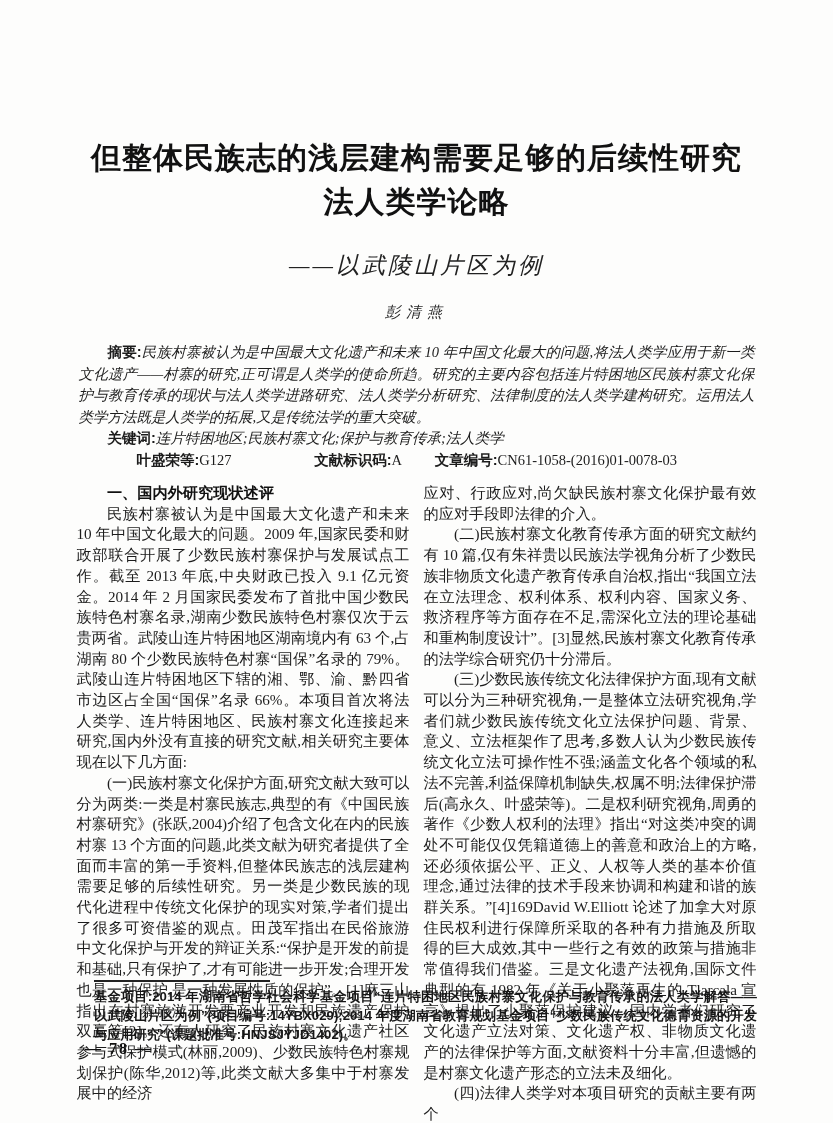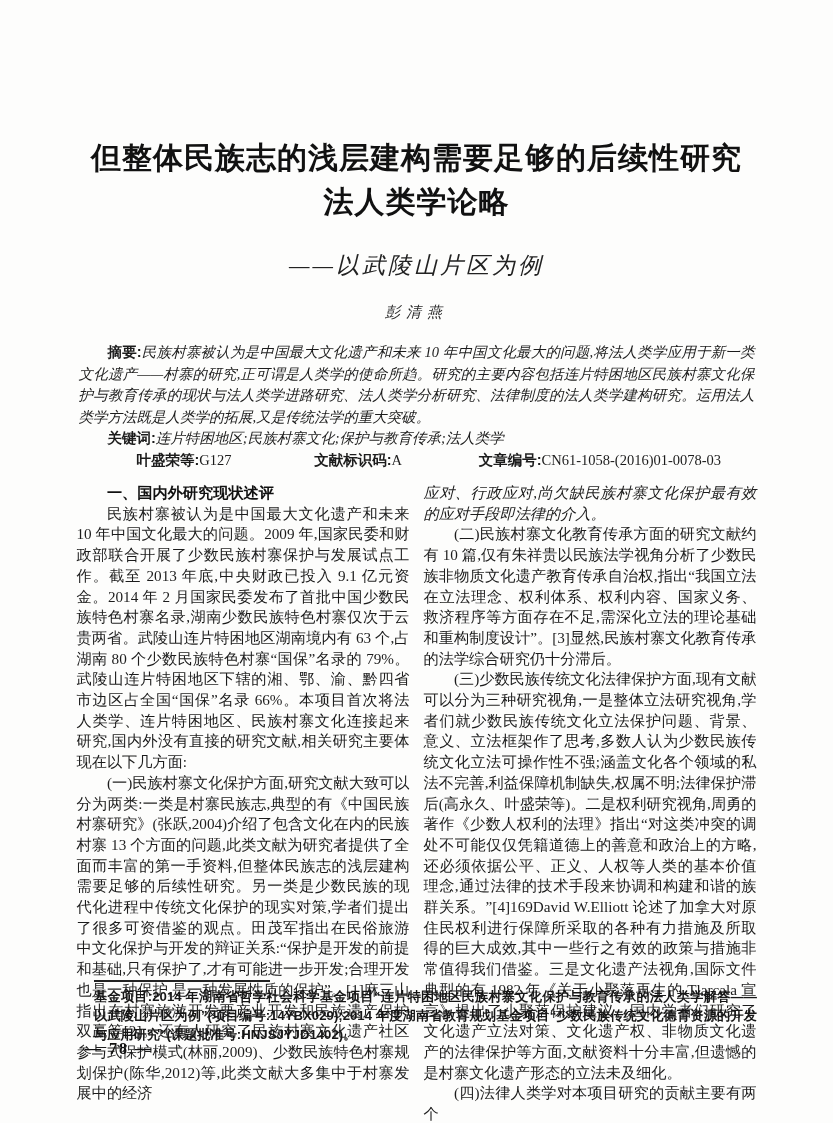--- a/index.html
+++ b/index.html
@@ -50,21 +50,21 @@
     font-family:"Liberation Sans","DejaVu Sans",sans-serif;
     font-weight:bold;
     font-style:normal;
   }
   .kaiti { font-style:italic; }
   .abstract { text-indent:2em; }
   .keywords { text-indent:2em; margin-top:1px; }
   .meta-line { text-indent:2em; margin-top:1px; }
   .meta-item { display:inline-block; font-style:normal; }
   .meta-item.m1 { margin-right:50px; }
-  .meta-item.m2 { margin-right:44px; }
+  .meta-item.m2 { }
   
   .columns {
     display:flex;
     justify-content:space-between;
     width:680px;
     margin:12px auto 0 auto;
     font-size:15.2px;
     line-height:20.7px;
     text-align:justify;
   }
@@ -72,21 +72,21 @@
   .col h2 {
     font-family:"Liberation Sans","DejaVu Sans",sans-serif;
     font-weight:bold;
     font-size:15.2px;
     line-height:20.7px;
     text-indent:2em;
     margin:0;
     color:#111;
   }
   .col p { margin:0; text-indent:2em; }
-  .col p.no-indent { text-indent:0;font-style:italic; }
+  .col p.no-indent { text-indent:0; }
   
   .footnote-area {
     position:absolute;
     left:94px; right:76px;
     top:980px;
   }
   .rule {
     width:176px;
     border-top:2px solid #222;
     margin-bottom:5px;

